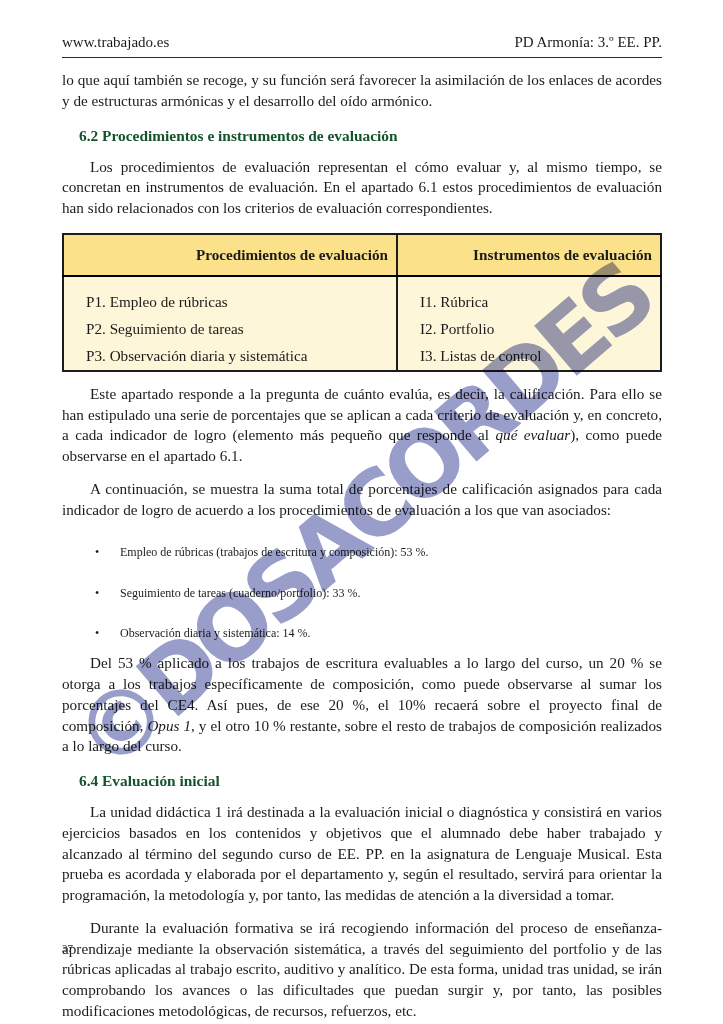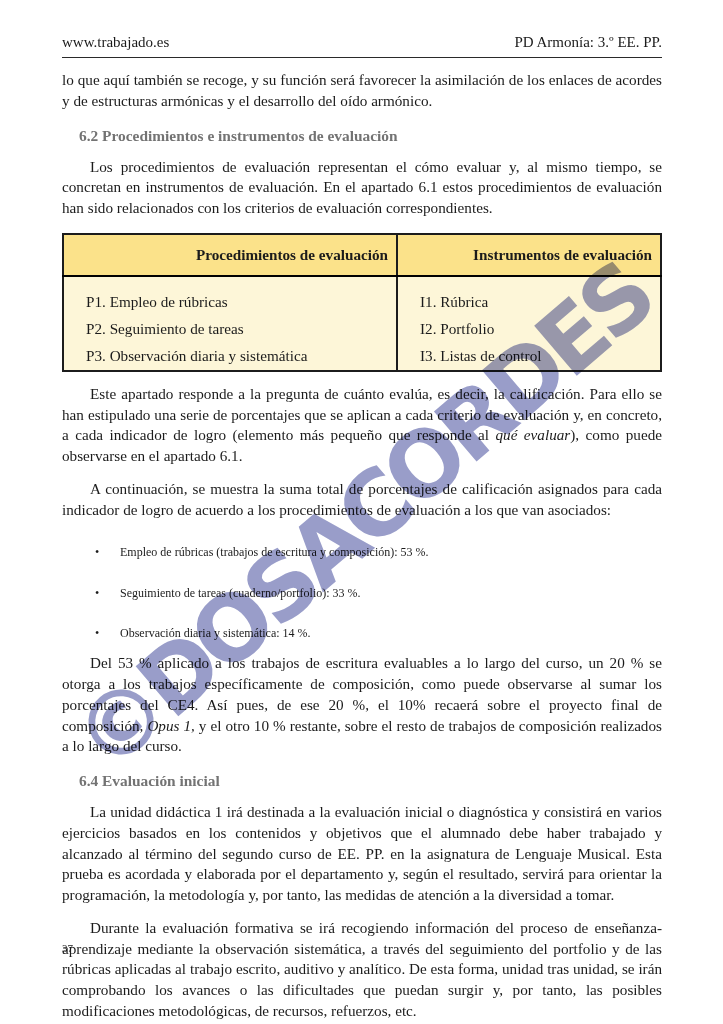--- a/index.html
+++ b/index.html
@@ -20,21 +20,21 @@
   
   p.para {
     font-size: 15.2px; line-height: 1.365; text-align: justify;
     margin: 12px 0 0 0; text-indent: 28px;
   }
   p.para.no-indent { text-indent: 0; margin-top: 12px; }
   .em-seg { font-style: italic; }
 
   
   .sec-heading {
-    font-size: 15.4px; font-weight: bold; color: #737373;
+    font-size: 15.4px; font-weight: bold; color: #14532d;
     margin: 15px 0 0 17px;
   }
 
   
   table.eval-table {
     width: 100%; border-collapse: collapse;
     border: 2px solid #1c1c1c;
     margin-top: 14px;
     font-size: 15.2px;
     table-layout: fixed;

